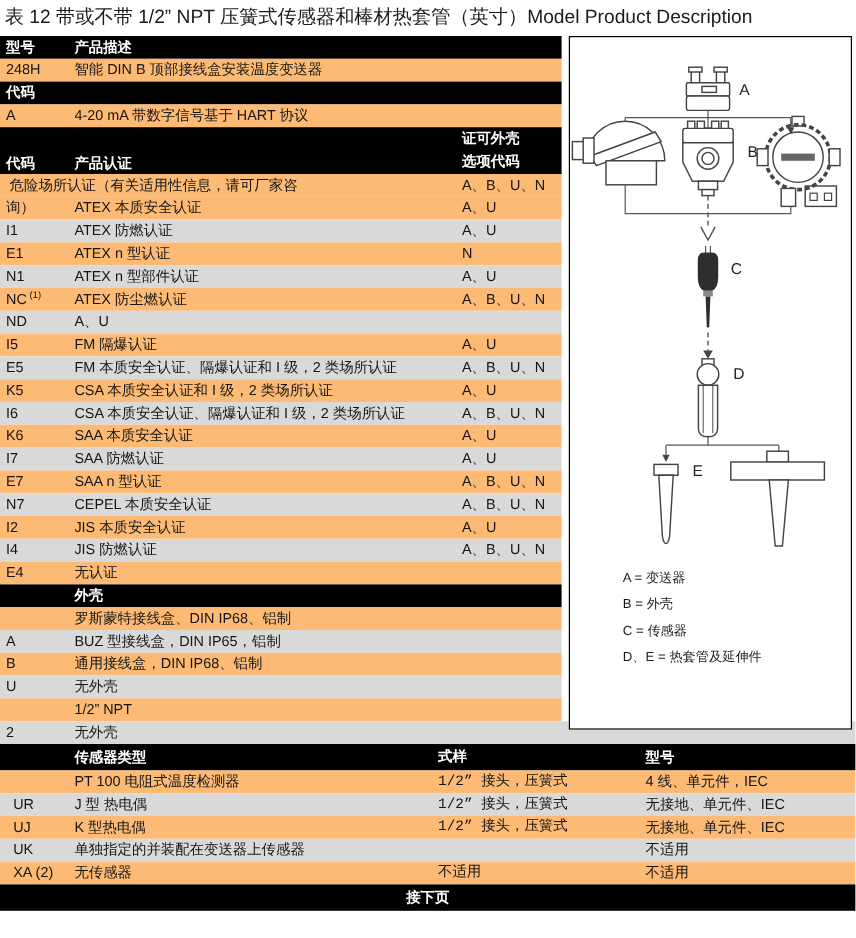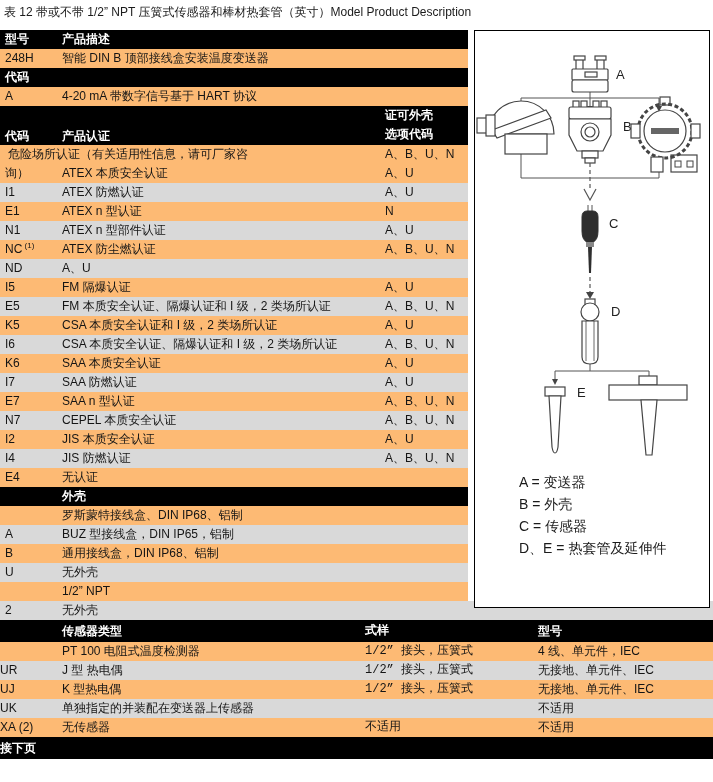--- a/index.html
+++ b/index.html
@@ -1,45 +1,45 @@
 <!DOCTYPE html>
 <html><head>
 <meta charset="utf-8">
 <style>
   html,body{margin:0;padding:0;}
   body{
     width:713px;height:782px;background:#ffffff;position:relative;
     font-family:"Liberation Sans","DejaVu Sans",sans-serif;color:#151515;
     -webkit-font-smoothing:antialiased;overflow:hidden;
   }
-  .title{position:absolute;top:4px;left:4px;font-size:12px;white-space:nowrap;color:#1b1b1b;}
+  .title{position:absolute;top:4px;left:4px;font-size:16px;white-space:nowrap;color:#1b1b1b;}
   .tablearea{position:absolute;top:30px;left:0;width:713px;}
   .row{display:flex;height:19px;line-height:19px;font-size:12px;width:468px;background:#fdba74;}
   .row.full{width:713px;}
   .row.shaded{background:#d9d9d9;}
   .row.hdr{background:#000;color:#fff;font-weight:bold;}
   .row.hdr2{height:39px;}
   .c-code{width:62px;padding-left:5px;box-sizing:border-box;flex:none;white-space:nowrap;overflow:visible;}
   .c-desc{width:323px;flex:none;white-space:nowrap;overflow:visible;}
   .c-opts{width:83px;flex:none;white-space:nowrap;}
   .c-span{width:385px;flex:none;padding-left:8px;box-sizing:border-box;white-space:nowrap;}
-  .s-code{width:62px;padding-left:0;box-sizing:border-box;flex:none;white-space:nowrap;}
+  .s-code{width:62px;padding-left:11px;box-sizing:border-box;flex:none;white-space:nowrap;}
   .s-type{width:303px;flex:none;white-space:nowrap;}
   .s-style{width:173px;flex:none;white-space:nowrap;font-family:Liberation Mono, monospace;}
   .s-model{flex:1;white-space:nowrap;}
   .hdr2 .bottomcell{display:flex;align-items:flex-end;line-height:17px;}
   .hdr2 .twoline{line-height:19px;}
   .shdr{height:22px;line-height:22px;}
-  .footerbar{height:22px;line-height:22px;justify-content:flex-start;}
+  .footerbar{height:22px;line-height:22px;justify-content:center;}
   sup{font-size:8px;vertical-align:super;line-height:0;}
   .diagram-box{
     position:absolute;left:474px;top:30px;width:236px;height:578px;
     border:1px solid #000;box-sizing:border-box;background:#fff;
   }
-  .legend{position:absolute;left:44px;top:440px;font-size:14px;line-height:22px;color:#1b1b1b;}
+  .legend{position:absolute;left:44px;top:440px;font-size:11px;line-height:22px;color:#1b1b1b;}
   svg text{font-family:"Liberation Sans","DejaVu Sans",sans-serif;font-size:13px;fill:#222;}
 </style>
 </head>
 <body>
 
 <div class="title">表 12 带或不带 1/2” NPT 压簧式传感器和棒材热套管（英寸）Model Product Description</div>
 
 <div class="tablearea">
 
   <div class="row hdr">

